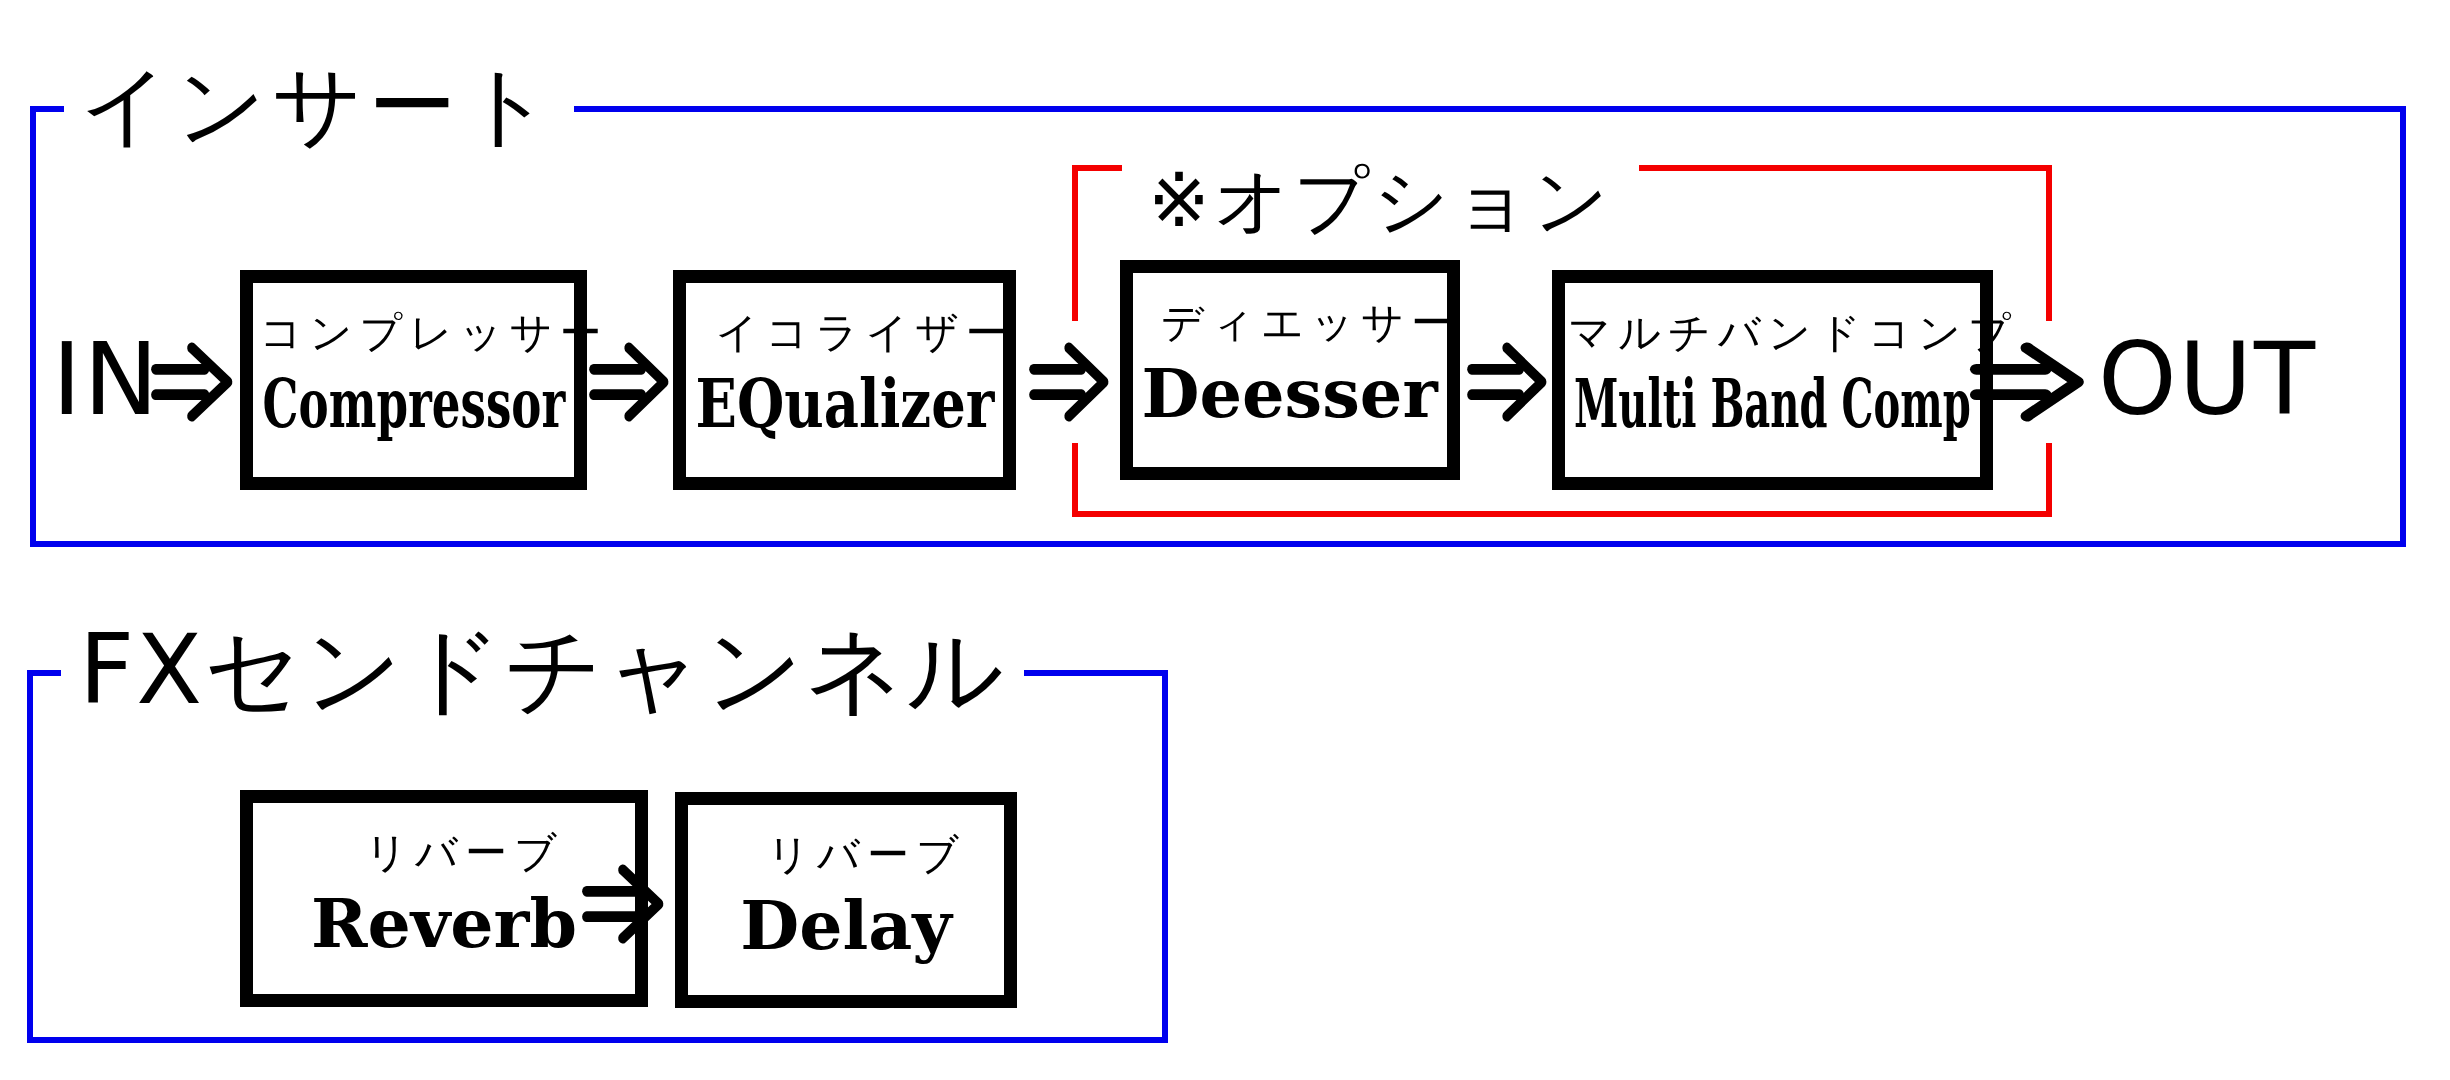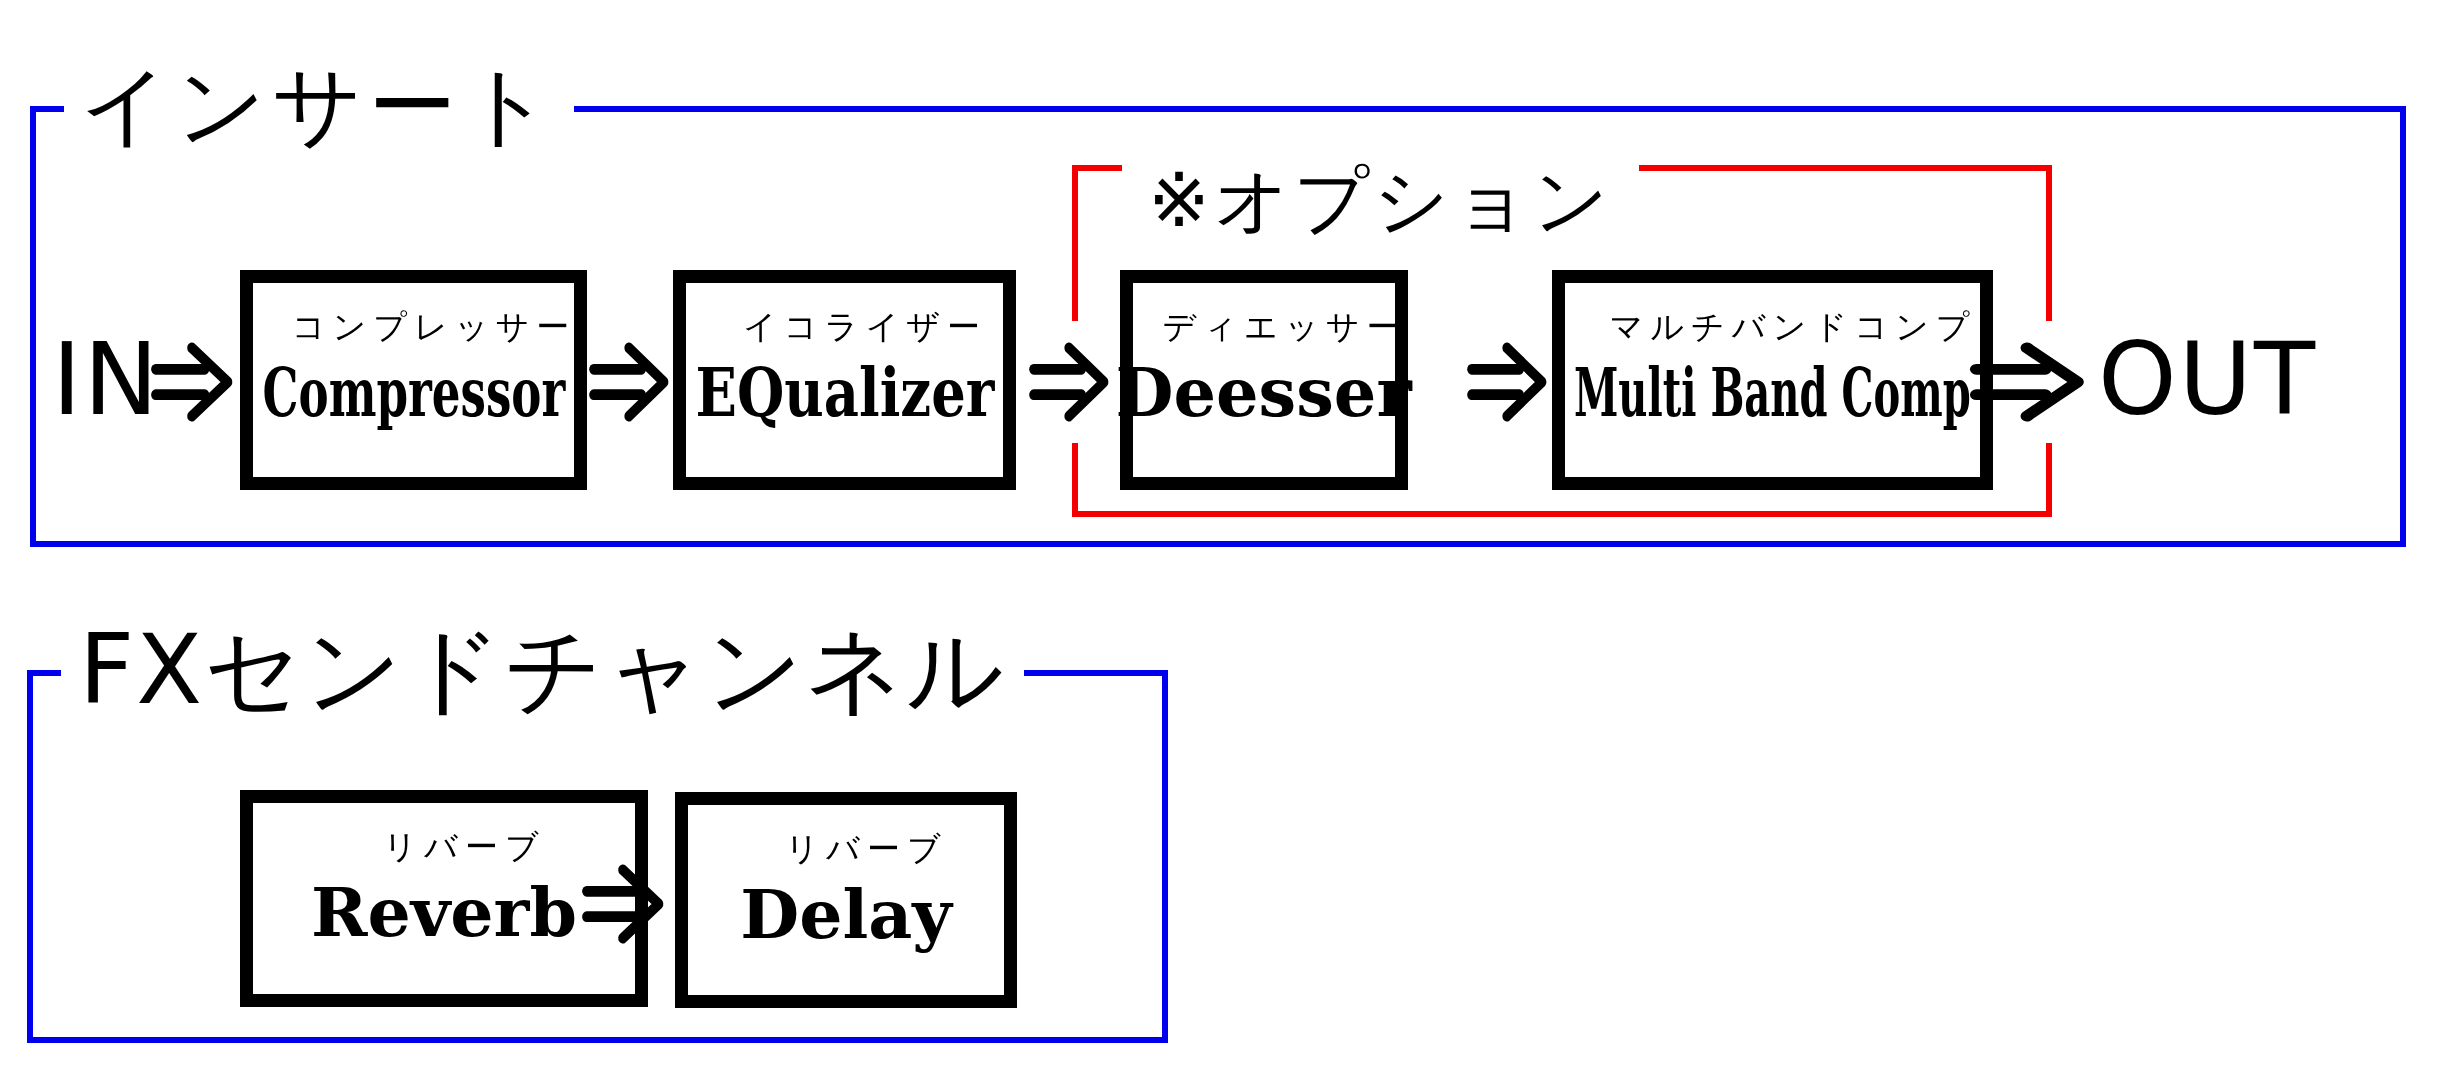--- a/index.html
+++ b/index.html
@@ -27,21 +27,21 @@
   .border-gap.left  { left:-8px; }
   .border-gap.right { right:-8px; }
 
   
   .node {
     position:absolute; border:13px solid var(--ink); background:#ffffff;
     display:flex; flex-direction:column; align-items:center;
     padding-top:22px; z-index:4; overflow:visible;
   }
   .node .jp {
-    font-family:Liberation Mono, monospace; font-size:33px; letter-spacing:7px;
+    font-family:Liberation Mono, monospace; font-size:42px; letter-spacing:7px;
     white-space:nowrap; display:inline-block; transform-origin:50% 50%;margin-left:41px;
   }
   .node .en {
     font-family:"DejaVu Serif", serif; font-weight:bold; font-size:68px;
     line-height:80px; margin-top:2px; white-space:nowrap; display:inline-block;
     transform-origin:50% 50%;
   }
 
   
   .io-label {
@@ -92,21 +92,21 @@
     <span class="jp fit">イコライザー</span>
     <span class="en fit" style="transform: scaleX(0.799);">EQualizer</span>
   </div>
 
   <svg class="arrow" style="left:996px; top:228px; width:80px; height:84px;" viewBox="0 0 100 86" preserveAspectRatio="none">
     <line x1="2" y1="30" x2="62" y2="30"></line>
       <line x1="2" y1="56" x2="62" y2="56"></line>
     <polyline points="46,8 90,43 46,78"></polyline>
   </svg>
 
-  <div class="node" style="left:1084px; top:158px; width:288px; height:220px;">
+  <div class="node" style="left:1084px; top:148px; width:340px; height:220px;">
     <span class="jp fit">ディエッサー</span>
     <span class="en fit" style="transform: scaleX(0.983);">Deesser</span>
   </div>
 
   <svg class="arrow" style="left:1434px; top:228px; width:80px; height:84px;" viewBox="0 0 100 86" preserveAspectRatio="none">
     <line x1="2" y1="30" x2="62" y2="30"></line>
       <line x1="2" y1="56" x2="62" y2="56"></line>
     <polyline points="46,8 90,43 46,78"></polyline>
   </svg>
 

